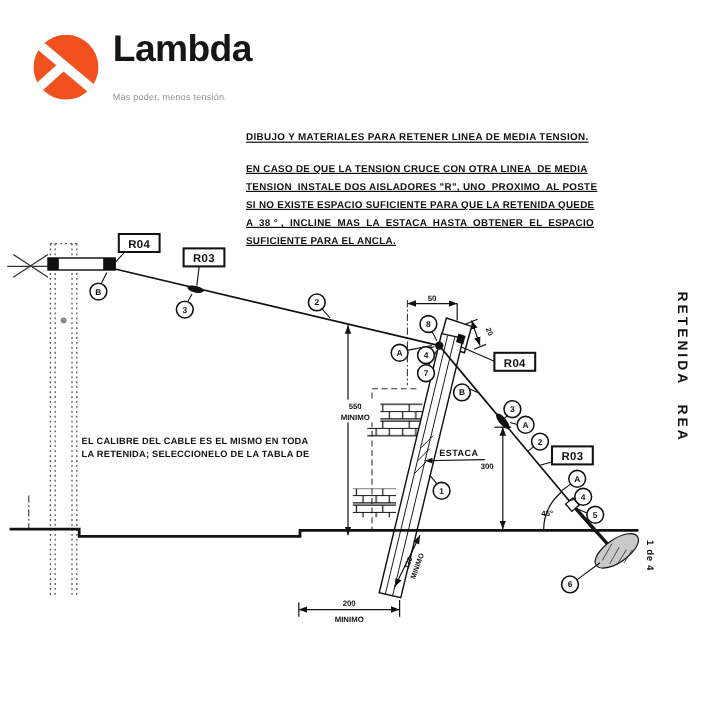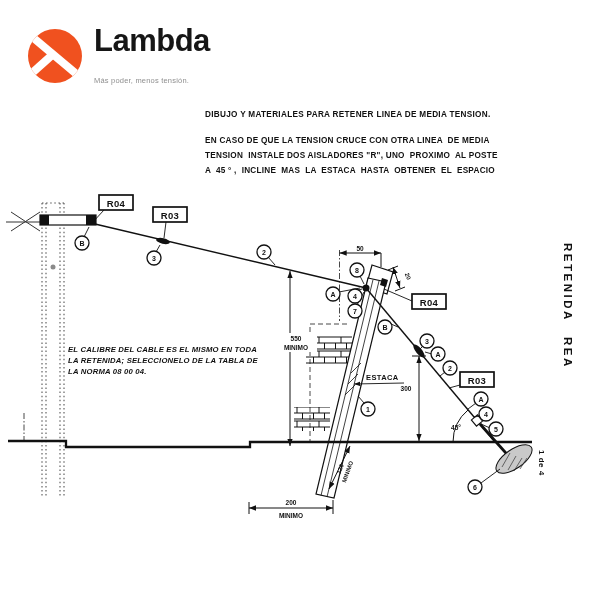--- a/index.html
+++ b/index.html
@@ -4,25 +4,25 @@
 <style>
   html,body{margin:0;padding:0;background:#fff;}
   #page{position:relative;width:600px;height:576px;background:#fff;overflow:hidden;
         font-family:"Liberation Sans",sans-serif;color:#111;}
   .abs{position:absolute;}
   
   #logo{left:26px;top:26px;display:flex;align-items:center;gap:10px;}
   #brand{font-size:31px;font-weight:bold;color:#161616;letter-spacing:-.5px;line-height:30px;}
   #tagline{font-size:7.5px;color:#8f8f8f;margin-top:20px;letter-spacing:.2px;}
   
-  #instr{left:205px;top:110px;width:332px;}
+  #instr{left:205px;top:110px;width:332px;text-decoration:underline;}
   #instr .title{font-weight:bold;font-size:8.2px;letter-spacing:.3px;white-space:pre;margin-bottom:14px;}
   #instr .ln{font-weight:bold;font-size:8.2px;line-height:15px;letter-spacing:.25px;white-space:pre;}
   
-  #note{left:68px;top:344px;width:225px;font-style:italic;}
+  #note{left:68px;top:362px;width:225px;}
   #note .ln{font-weight:bold;font-size:7.7px;line-height:11px;letter-spacing:.2px;white-space:pre;}
   
   #vtitle{left:562px;top:243px;writing-mode:vertical-rl;font-weight:bold;font-size:11.5px;
           letter-spacing:2.5px;word-spacing:10px;}
   #vpage{left:537px;top:450px;writing-mode:vertical-rl;font-weight:bold;font-size:8px;letter-spacing:.5px;}
   
   .t7 {font:bold 7px "Liberation Sans",sans-serif;fill:#111;}
   .t65{font:bold 6.5px "Liberation Sans",sans-serif;fill:#111;}
   .t6 {font:bold 6px "Liberation Sans",sans-serif;fill:#111;}
   .t95{font:bold 9.5px "Liberation Sans",sans-serif;fill:#111;letter-spacing:.3px;}
@@ -55,27 +55,28 @@
     <div>
       <div id="brand">Lambda</div>
       <div id="tagline">Más poder, menos tensión.</div>
     </div>
   </div>
 
   <div id="instr" class="abs">
     <div class="title">DIBUJO Y MATERIALES PARA RETENER LINEA DE MEDIA TENSION.</div>
     <div class="ln">EN CASO DE QUE LA TENSION CRUCE CON OTRA LINEA  DE MEDIA</div>
     <div class="ln">TENSION  INSTALE DOS AISLADORES "R", UNO  PROXIMO  AL POSTE</div>
-    <div class="ln">A  45 ° ,  INCLINE  MAS  LA  ESTACA  HASTA  OBTENER  EL  ESPACIO</div>
+    <div class="ln">SI NO EXISTE ESPACIO SUFICIENTE PARA QUE LA RETENIDA QUEDE</div>
+    <div class="ln">A  38 ° ,  INCLINE  MAS  LA  ESTACA  HASTA  OBTENER  EL  ESPACIO</div>
+    <div class="ln">SUFICIENTE PARA EL ANCLA.</div>
   </div>
 
   <div id="note" class="abs">
     <div class="ln">EL CALIBRE DEL CABLE ES EL MISMO EN TODA</div>
     <div class="ln">LA RETENIDA; SELECCIONELO DE LA TABLA DE</div>
-    <div class="ln">LA NORMA 08 00 04.</div>
   </div>
 
   <div id="vtitle" class="abs">RETENIDA REA</div>
   <div id="vpage" class="abs">1 de 4</div>
 
   <svg class="abs" style="left:0;top:0" width="600" height="600" viewBox="0 0 600 600">
     <defs>
       <marker id="ar" viewBox="0 0 10 10" refX="9" refY="5" markerWidth="8" markerHeight="8" orient="auto-start-reverse">
           <path d="M0,1.6 L9,5 L0,8.4 z" fill="#111"></path>
         </marker>

